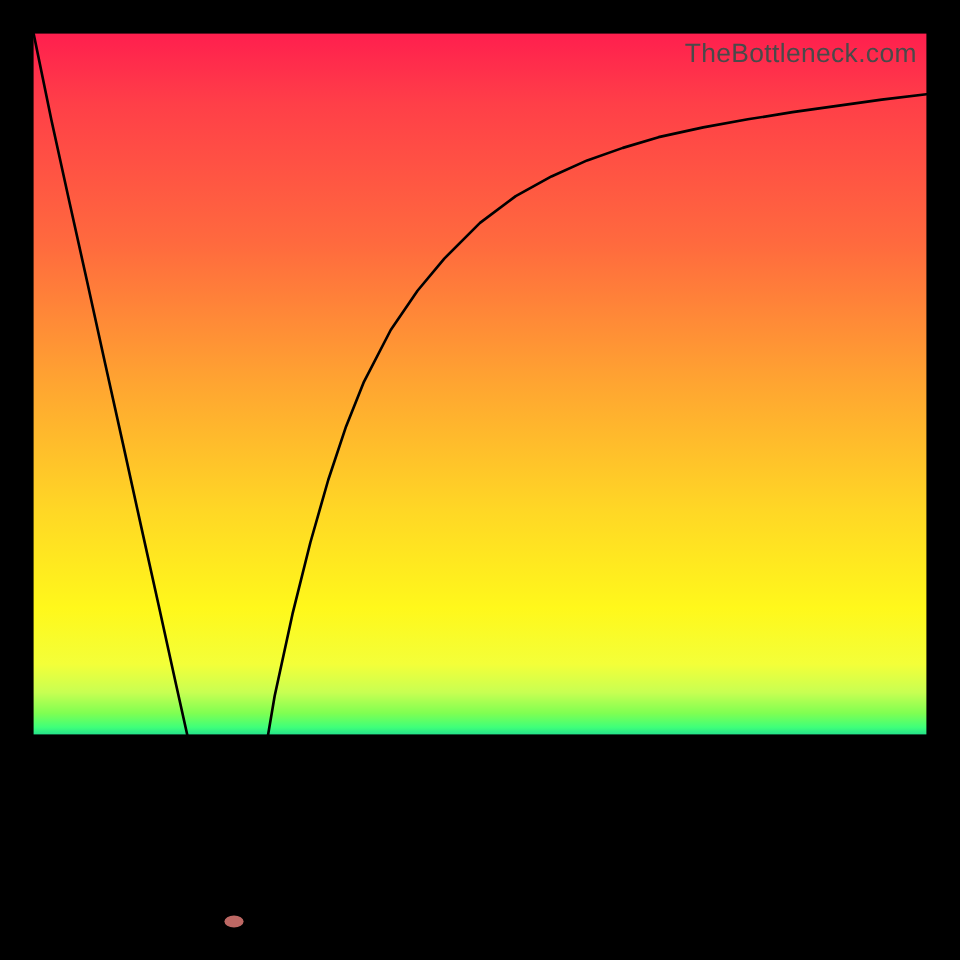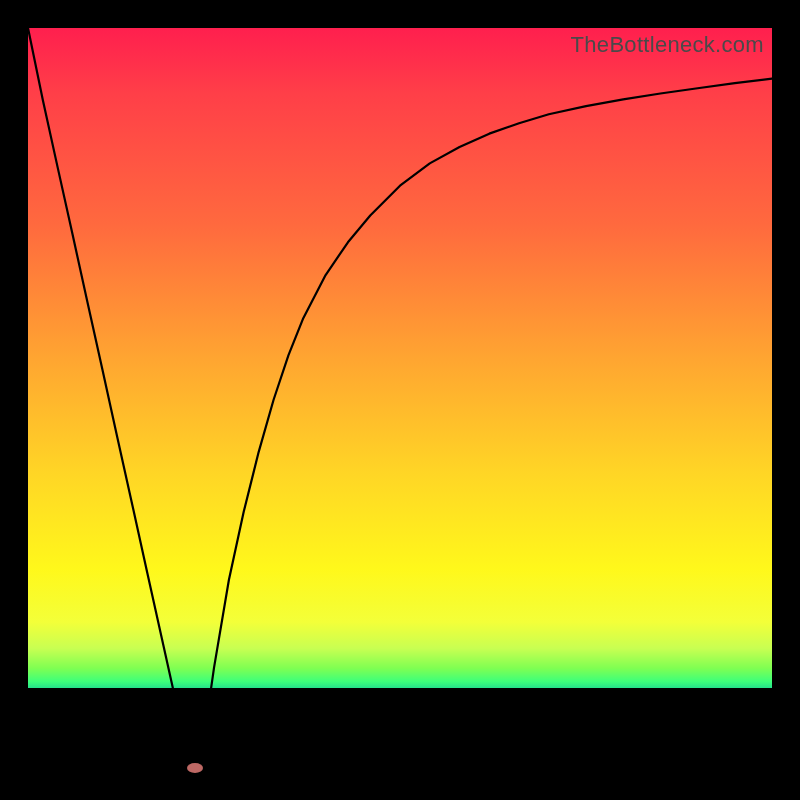--- a/index.html
+++ b/index.html
@@ -15,21 +15,21 @@
     width: 800px;
     height: 800px;
     background: #000;
     position: relative;
   }
   .plot {
     position: absolute;
     left: 28px;
     top: 28px;
     width: 744px;
-    height: 660px;
+    height: 584px;
     
     background: linear-gradient(
       to bottom,
       #ff1f4e 0%,
       #ff3f48 10%,
       #ff6a3e 30%,
       #ffa531 50%,
       #ffd725 68%,
       #fff81b 82%,
       #f3ff39 90%,

